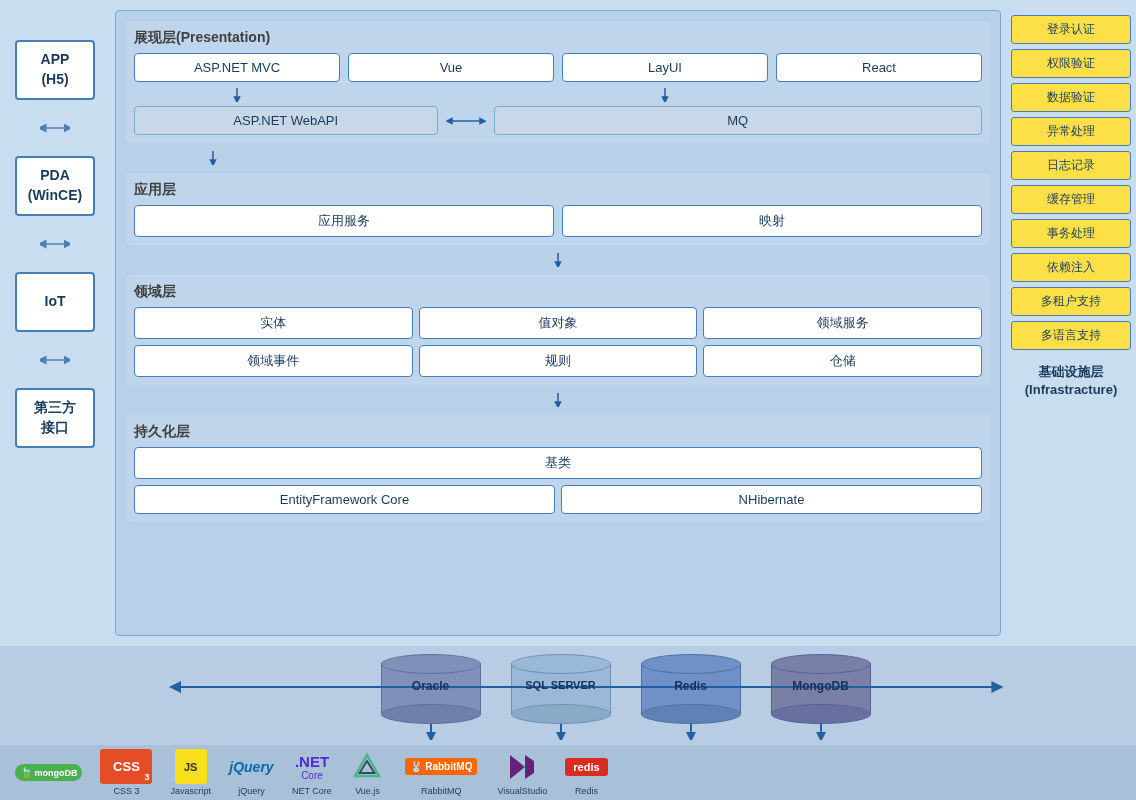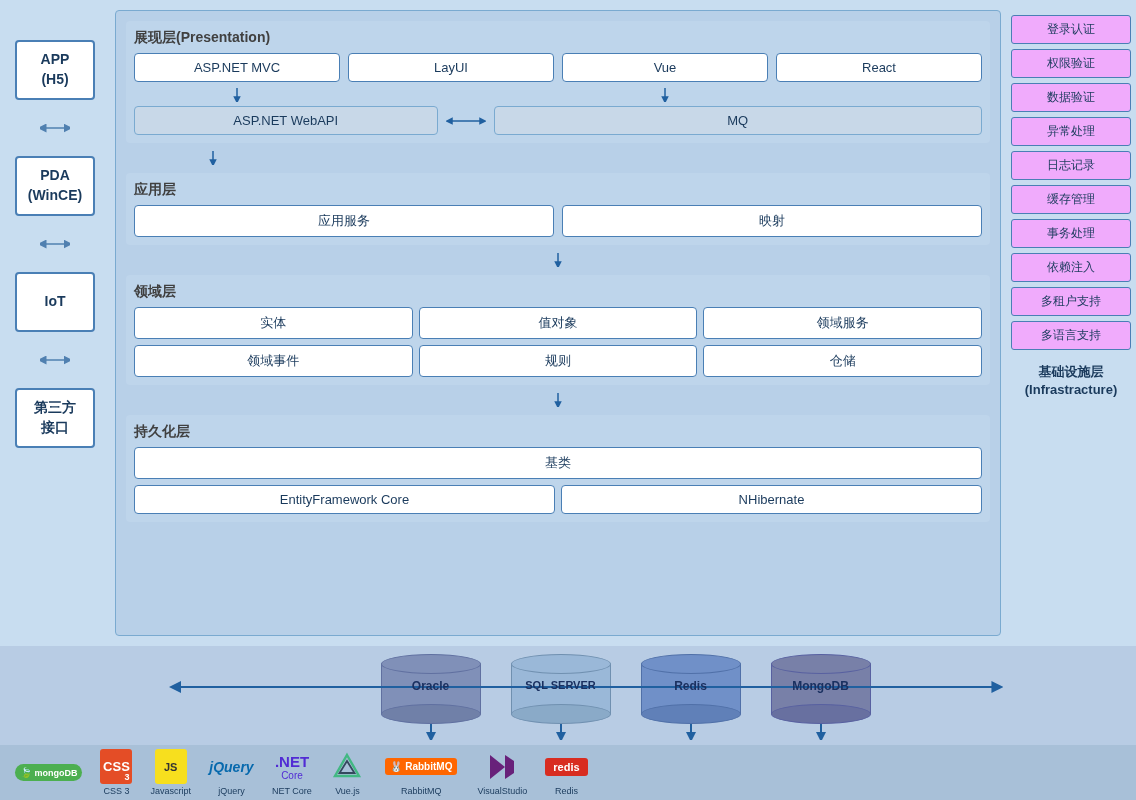--- a/index.html
+++ b/index.html
@@ -109,21 +109,21 @@
     
     .right-sidebar {
       width: 130px;
       display: flex;
       flex-direction: column;
       padding: 10px 5px;
       gap: 0;
     }
 
     .infra-box {
-      background: #f0abfc;
+      background: #fde047;
       border: 1px solid #4a7fb5;
       border-radius: 3px;
       padding: 5px 8px;
       text-align: center;
       font-size: 12px;
       color: #1a3a5c;
       margin-bottom: 5px;
       white-space: nowrap;
     }
 
@@ -247,24 +247,24 @@
 
         <div class="layer-section" style="background: rgba(200,220,240,0.4);">
           <div class="layer-title">
             <span>展现层(Presentation)</span>
           </div>
           <div class="layer-row">
             <div class="tech-box">
               <span>ASP.NET MVC</span>
             </div>
             <div class="tech-box">
+              <span>Vue</span>
+            </div>
+            <div class="tech-box">
               <span>LayUI</span>
-            </div>
-            <div class="tech-box">
-              <span>Vue</span>
             </div>
             <div class="tech-box">
               <span>React</span>
             </div>
           </div>
 
           <div style="display:flex;gap:8px;margin-bottom:4px;">
             <div style="flex:1;display:flex;justify-content:center;">
               <svg width="15" height="14">
                 <defs>
@@ -543,21 +543,21 @@
   <div style="background:#a8c0d8;display:flex;align-items:center;gap:18px;padding:4px 15px 4px 15px;justify-content:flex-start;overflow:hidden;">
 
     <div class="logo-item">
       <div style="background:#4CAF50;color:white;font-size:9px;padding:3px 5px;border-radius:12px;font-weight:bold;display:flex;align-items:center;gap:2px;">
         <span style="color:#90ee90;font-size:10px;">🍃</span>
         <span>mongoDB</span>
       </div>
     </div>
 
     <div class="logo-item">
-      <div style="width:32px;height:35px;background:#e44d26;color:white;display:flex;align-items:center;justify-content:center;font-weight:bold;font-size:13px;border-radius:3px;position:relative;">
+      <div style="width:52px;height:35px;background:#e44d26;color:white;display:flex;align-items:center;justify-content:center;font-weight:bold;font-size:13px;border-radius:3px;position:relative;">
         CSS
         <span style="position:absolute;bottom:2px;right:3px;font-size:9px;font-weight:bold;">3</span>
       </div>
       <span style="font-size:9px;color:#1a3a5c;">CSS 3</span>
     </div>
 
     <div class="logo-item">
       <div style="width:32px;height:35px;background:#f7df1e;color:#333;display:flex;align-items:center;justify-content:center;font-weight:bold;font-size:11px;border-radius:3px;position:relative;">
         JS
       </div>

